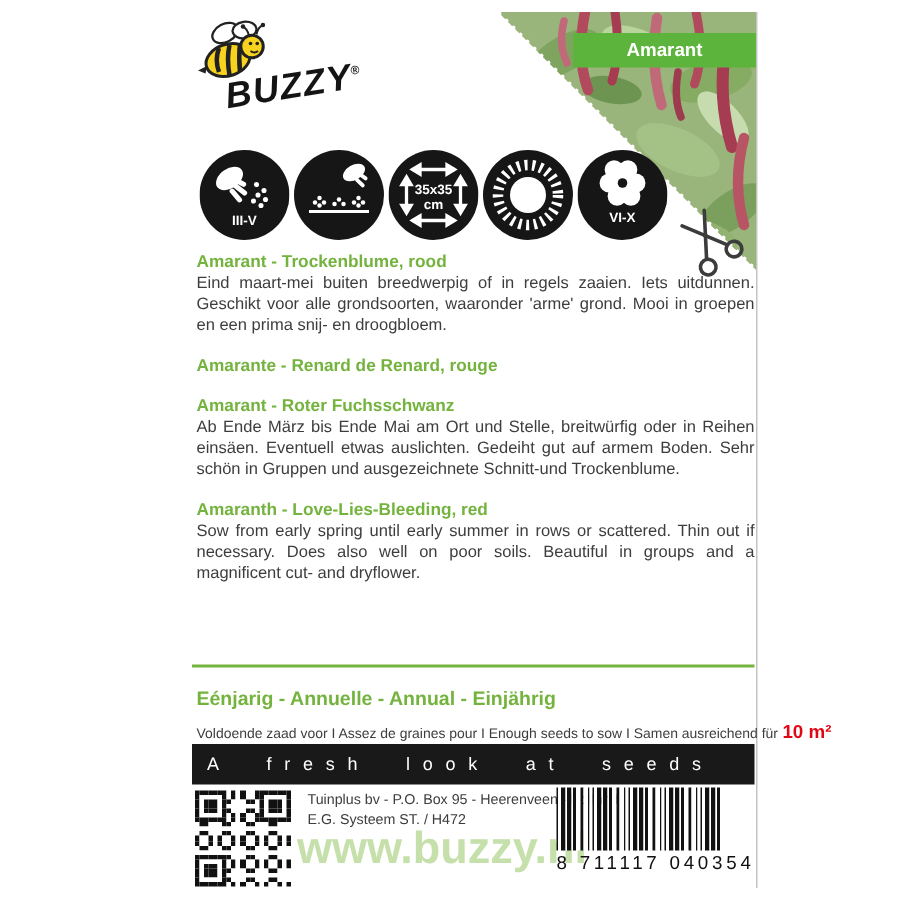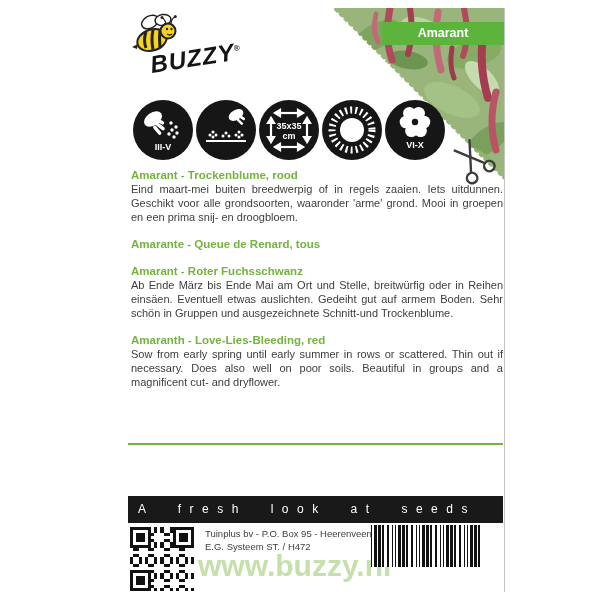--- a/index.html
+++ b/index.html
@@ -194,33 +194,37 @@
       <text x="30" y="48" fill="#fff" font-size="9" font-weight="bold" text-anchor="middle" font-family="Liberation Sans, sans-serif">VI-X</text>
     </svg>
   </div>
 
   <div class="sections">
     <div class="section">
       <h3>Amarant - Trockenblume, rood</h3>
       <p>Eind maart-mei buiten breedwerpig of in regels zaaien. Iets uitdunnen. Geschikt voor alle grondsoorten, waaronder 'arme' grond. Mooi in groepen en een prima snij- en droogbloem.</p>
     </div>
     <div class="section">
-      <h3>Amarante - Queue de Renard, tous</h3>
+      <h3>Amarante - Renard de Renard, rouge</h3>
     </div>
     <div class="section">
       <h3>Amarant - Roter Fuchsschwanz</h3>
       <p>Ab Ende März bis Ende Mai am Ort und Stelle, breitwürfig oder in Reihen einsäen. Eventuell etwas auslichten. Gedeiht gut auf armem Boden. Sehr schön in Gruppen und ausgezeichnete Schnitt-und Trockenblume.</p>
     </div>
     <div class="section">
       <h3>Amaranth - Love-Lies-Bleeding, red</h3>
       <p>Sow from early spring until early summer in rows or scattered. Thin out if necessary. Does also well on poor soils. Beautiful in groups and a magnificent cut- and dryflower.</p>
     </div>
   </div>
 
   <div class="rule"></div>
+  <div class="annual">Eénjarig - Annuelle - Annual - Einjährig</div>
+  <div class="seedsline">
+    <span>Voldoende zaad voor I Assez de graines pour I Enough seeds to sow I Samen ausreichend für</span><span class="amount">10 m²</span>
+  </div>
 
   <div class="tagline">A fresh look at seeds</div>
 
   <div class="qr">
       <i style="background:#111"></i>
       <i style="background:#111"></i>
       <i style="background:#111"></i>
       <i style="background:#111"></i>
       <i style="background:#111"></i>
       <i style="background:#111"></i>
@@ -717,15 +721,16 @@
         <i style="width:2px;background:#fff"></i>
         <i style="width:1px;background:#111"></i>
         <i style="width:2px;background:#fff"></i>
         <i style="width:3px;background:#111"></i>
         <i style="width:1px;background:#fff"></i>
         <i style="width:3px;background:#111"></i>
         <i style="width:1px;background:#fff"></i>
         <i style="width:2px;background:#111"></i>
         <i style="width:3px;background:#fff"></i>
       </div>
+    <div class="bardigits">8 711117 040354</div>
   </div>
 
 </div>
 
 </body></html>

